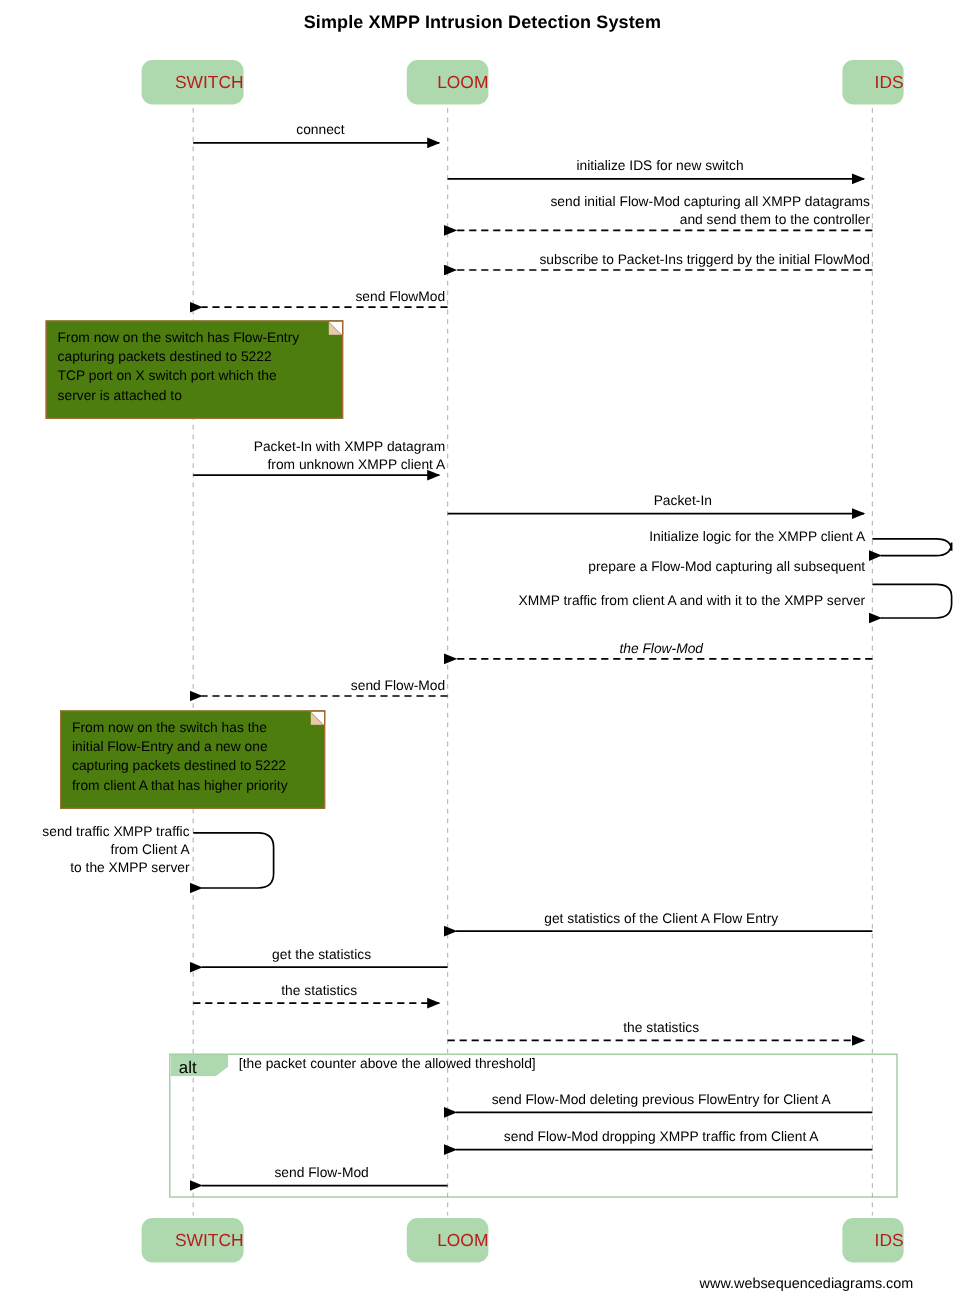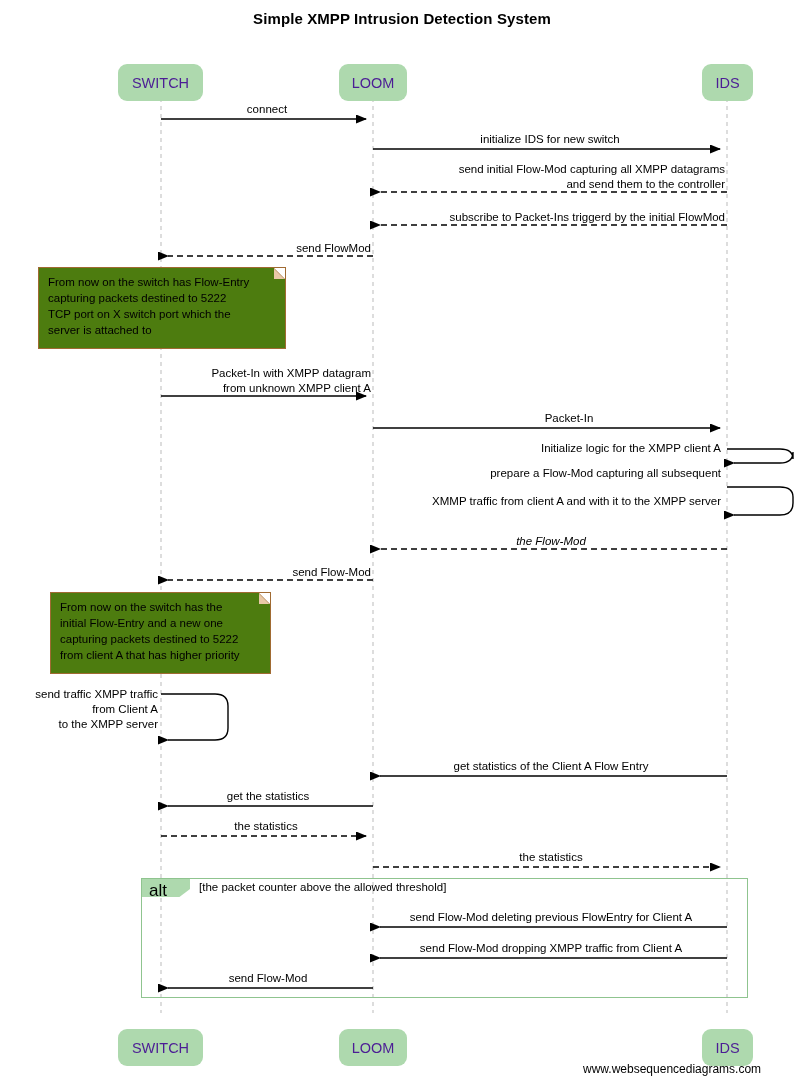--- a/index.html
+++ b/index.html
@@ -34,27 +34,26 @@
     text-align: center;
     font-size: 15px;
     font-weight: bold;
     color: #000;
     letter-spacing: 0.1px;
   }
   .actor-box {
     position: absolute;
     background: #aed9ae;
     border-radius: 9px;
-    color: #4c1d95;
+    color: #b91c1c;
     font-size: 14.5px;
     display: flex;
     align-items: center;
-    justify-content: center;
-    box-sizing: border-box;
-    margin-top: 14px;
+    justify-content: flex-end;
+    box-sizing: border-box;
   }
   .msg-label {
     position: absolute;
     font-size: 11.5px;
     color: #000;
     white-space: nowrap;
     line-height: 15px;
   }
   .msg-label.right-align { text-align: right; }
   .msg-label.center-align { text-align: center; }
@@ -82,21 +81,21 @@
   .note-line { display: block; }
   .alt-frame {
     position: absolute;
     border: 1px solid #8fc48f;
     box-sizing: border-box;
     background: transparent;
   }
   .alt-tab {
     position: absolute;
     background: #aed9ae;
-    font-size: 17px;
+    font-size: 14px;
     color: #000;
     box-sizing: border-box;
     padding: 2px 14px 2px 7px;
     clip-path: polygon(0 0, 100% 0, 100% 55%, 78% 100%, 0 100%);
   }
   .alt-cond {
     position: absolute;
     font-size: 11.5px;
     color: #000;
     white-space: nowrap;

